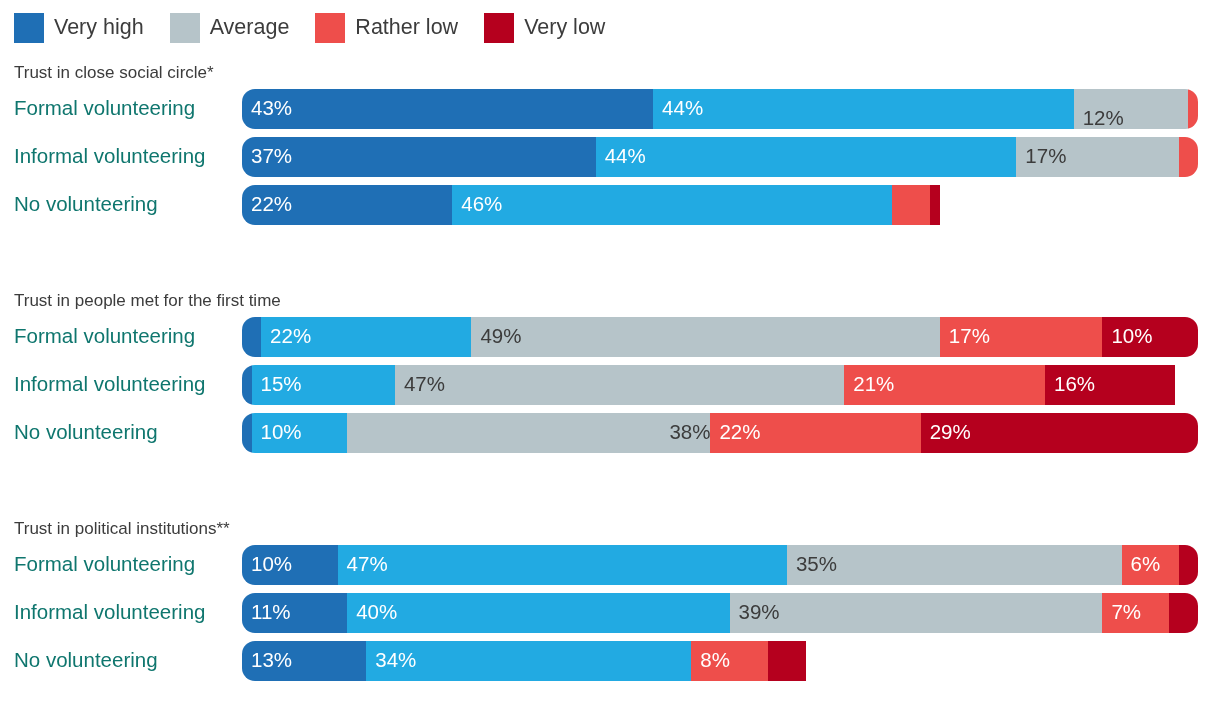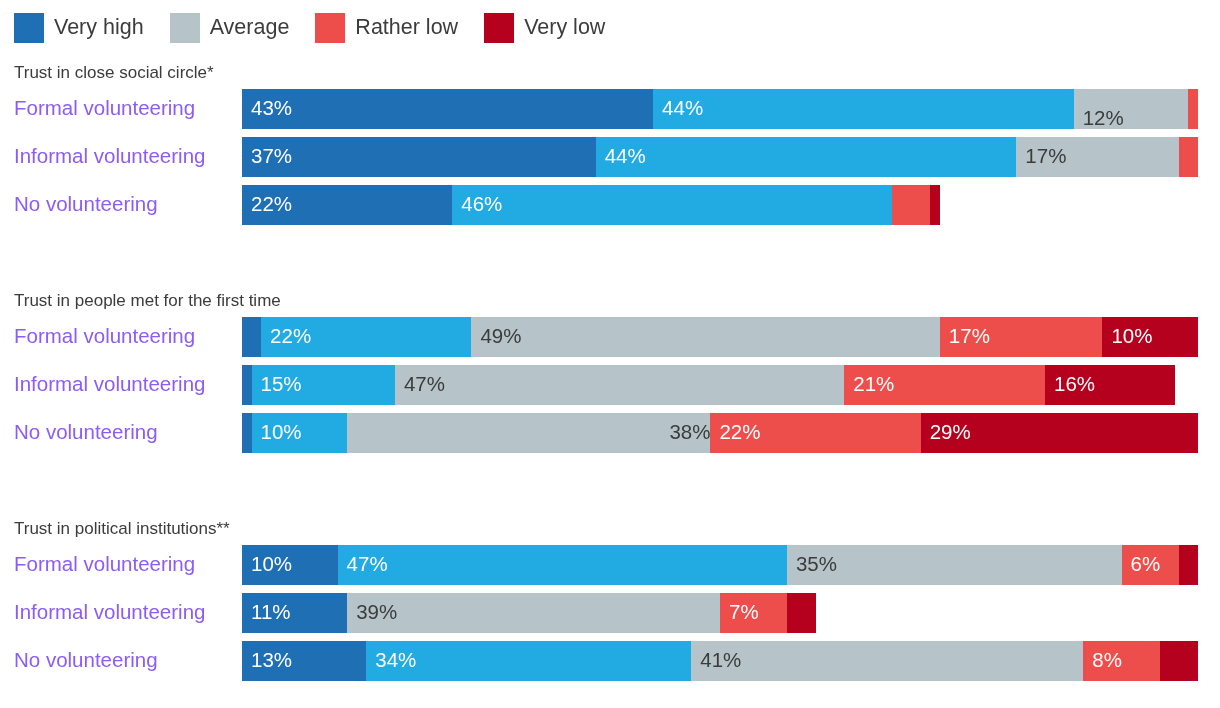--- a/index.html
+++ b/index.html
@@ -29,26 +29,26 @@
     font-size:17px;color:#3c3c3c;
     margin:0 0 6px 14px;line-height:1.1;white-space:nowrap;
   }
   .rows{position:relative;}
   .row{
     display:flex;align-items:center;
     height:40px;margin-bottom:8px;
   }
   .row-label{
     width:242px;padding-left:14px;box-sizing:border-box;
-    font-size:20.5px;color:#8b5cf6;white-space:nowrap;
+    font-size:20.5px;color:#0f766e;white-space:nowrap;
     line-height:1;
   }
   .bar{
     position:relative;display:flex;
-    width:956px;height:40px;overflow:hidden;
+    width:956px;height:40px;overflow:hidden;border-radius:13px;
   }
   .seg{
     height:40px;display:flex;align-items:center;
     box-sizing:border-box;overflow:hidden;
     font-size:20.5px;line-height:1;
   }
   .seg .seg-label{padding-left:9px;white-space:nowrap;}
   .seg.light .seg-label{color:#ffffff;}
   .seg.dark .seg-label{color:#3c3c3c;}
 </style>
@@ -204,41 +204,41 @@
               </div>
               <div class="seg light" style="width: 19.12px; background: rgb(181, 0, 30);"></div>
             </div>
           </div>
           <div class="row">
             <div class="row-label">Informal volunteering</div>
             <div class="bar">
               <div class="seg light" style="width: 105.16px; background: rgb(31, 111, 181);">
                 <span class="seg-label">11%</span>
               </div>
+              <div class="seg light" style="width: 382.4px; background: rgb(34, 170, 226);">
+                <span class="seg-label">40%</span>
+              </div>
               <div class="seg dark" style="width: 372.84px; background: rgb(182, 196, 201);">
                 <span class="seg-label">39%</span>
               </div>
               <div class="seg light" style="width: 66.92px; background: rgb(238, 78, 75);">
                 <span class="seg-label">7%</span>
               </div>
               <div class="seg light" style="width: 28.68px; background: rgb(181, 0, 30);"></div>
             </div>
           </div>
           <div class="row">
             <div class="row-label">No volunteering</div>
             <div class="bar">
               <div class="seg light" style="width: 124.28px; background: rgb(31, 111, 181);">
                 <span class="seg-label">13%</span>
               </div>
               <div class="seg light" style="width: 325.04px; background: rgb(34, 170, 226);">
                 <span class="seg-label">34%</span>
               </div>
-              <div class="seg dark" style="width: 391.96px; background: rgb(182, 196, 201);">
-                <span class="seg-label">41%</span>
-              </div>
               <div class="seg light" style="width: 76.48px; background: rgb(238, 78, 75);">
                 <span class="seg-label">8%</span>
               </div>
               <div class="seg light" style="width: 38.24px; background: rgb(181, 0, 30);"></div>
             </div>
           </div>
         </div>
       </div>
     </div>
 

